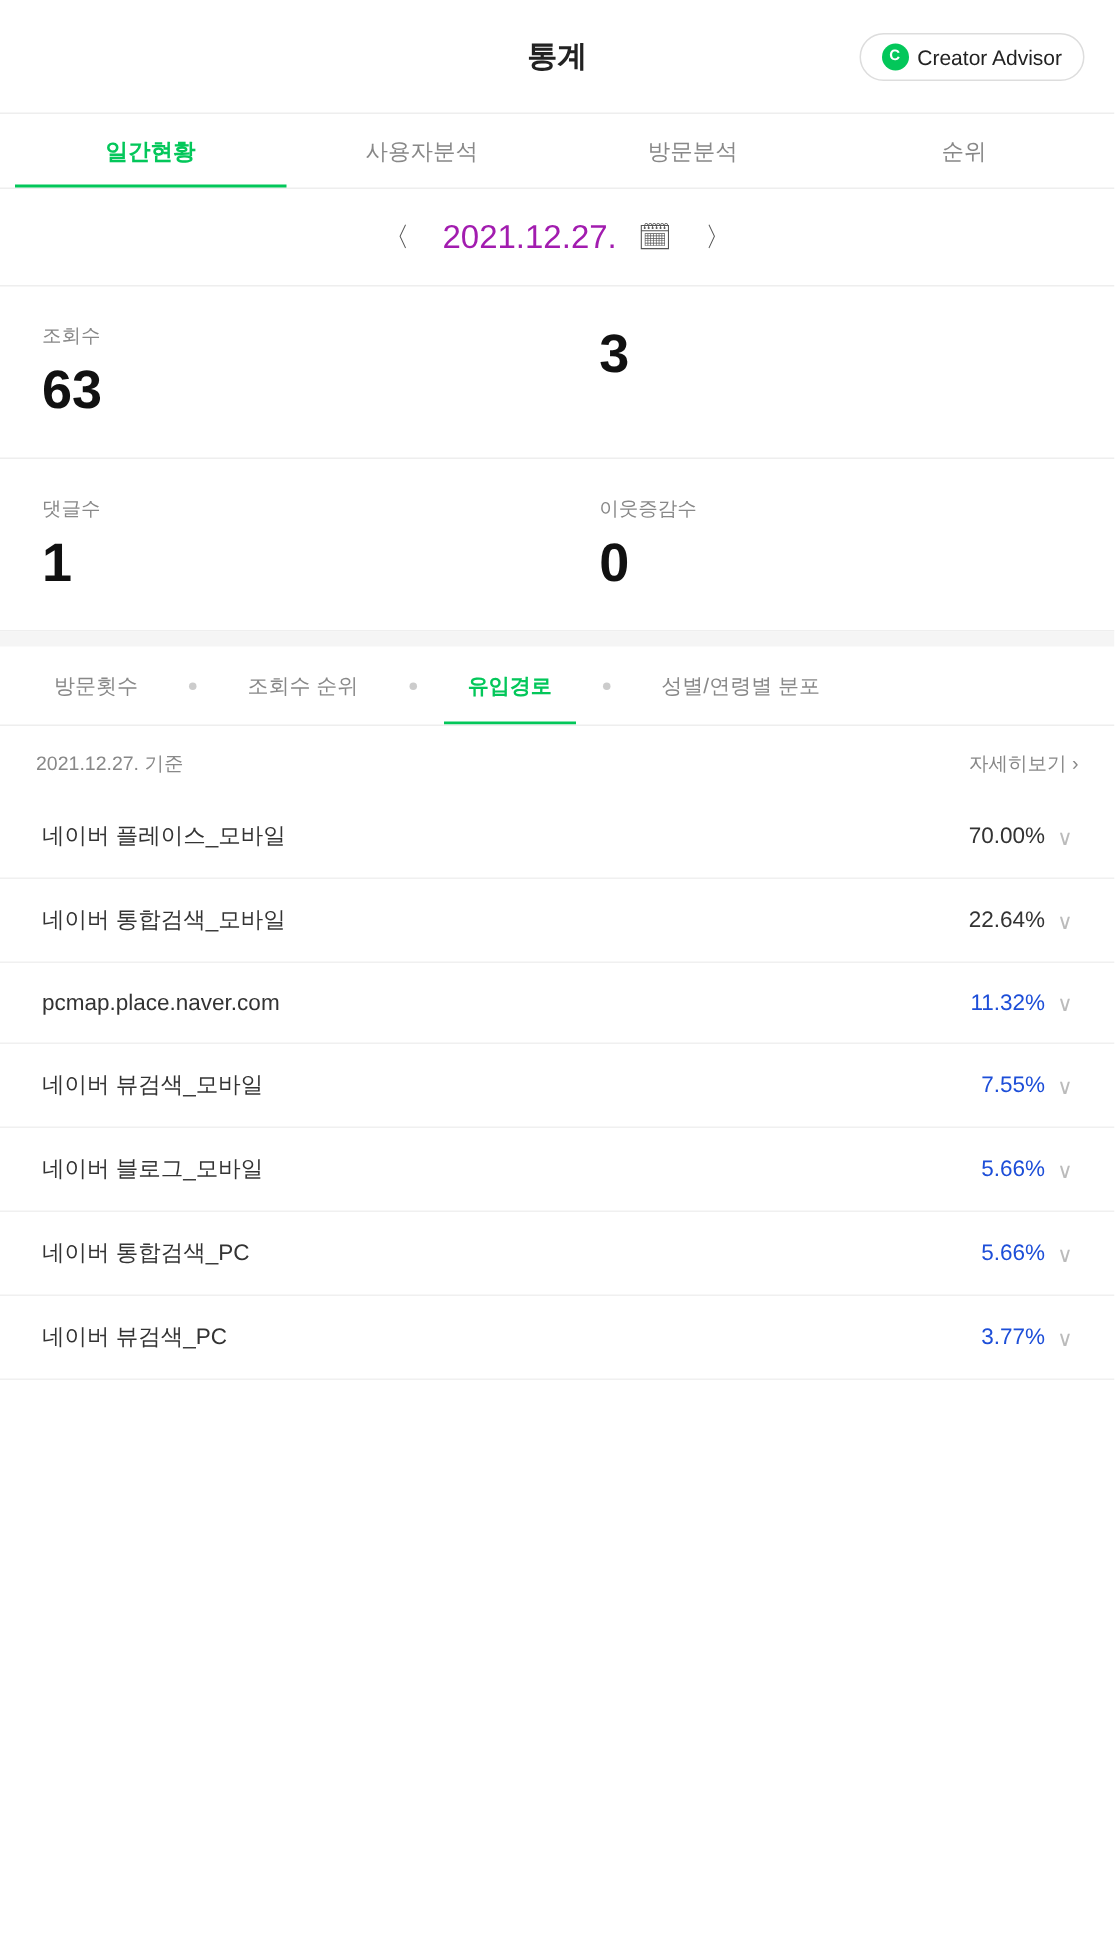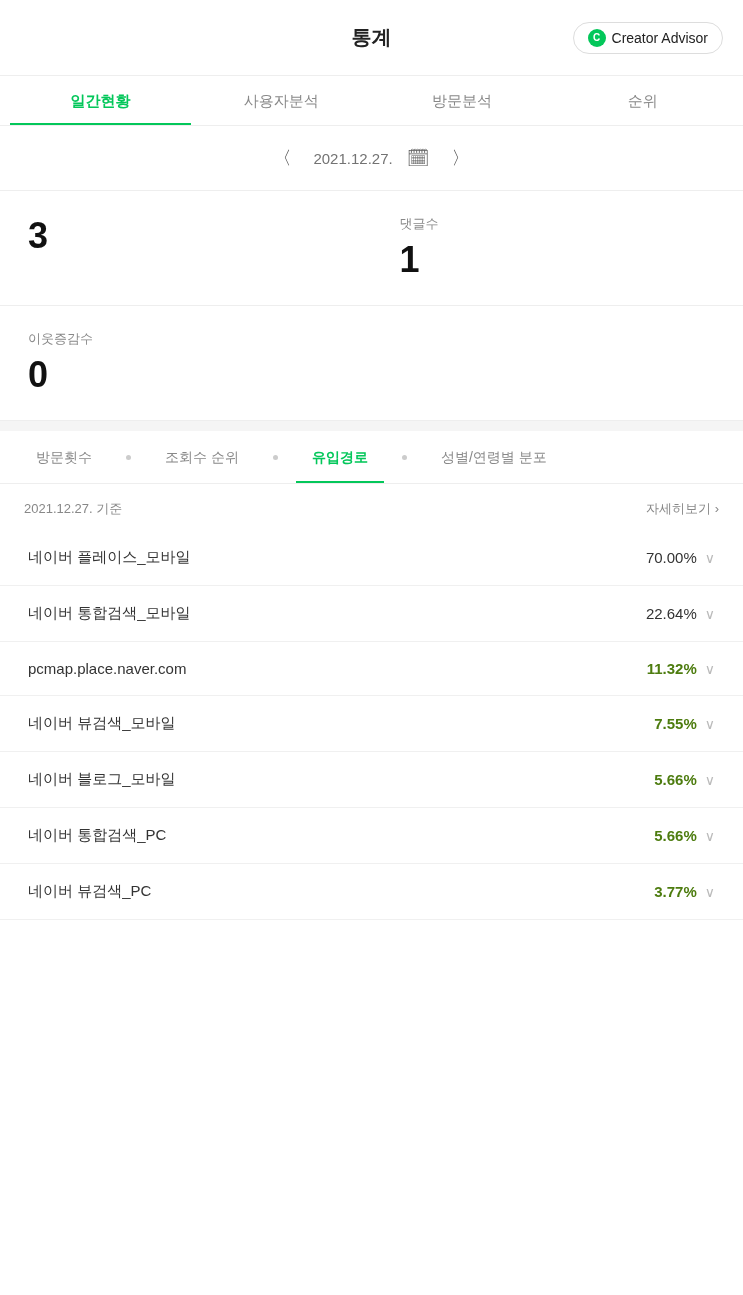--- a/index.html
+++ b/index.html
@@ -91,23 +91,23 @@
       padding: 18px 20px;
       border-bottom: 1px solid #eee;
     }
     .date-arrow {
       font-size: 18px;
       color: #555;
       cursor: pointer;
       padding: 2px 8px;
     }
     .date-text {
-      font-size: 15px;
+      font-size: 22px;
       font-weight: 500;
-      color: #737373;
+      color: #a21caf;
     }
     .date-calendar-icon {
       font-size: 18px;
       color: #555;
       cursor: pointer;
     }
 
     
     .stats-grid {
       display: grid;
@@ -213,22 +213,21 @@
       font-size: 15px;
       color: #333;
     }
     .list-item-right {
       display: flex;
       align-items: center;
       gap: 8px;
     }
     .list-item-value {
       font-size: 15px;
-      color: #4d7c0f;
-      font-weight: bold;
+      color: #1d4ed8;
     }
     .list-item-value.strong {
       color: #333;
       font-weight: 500;
     }
     .chevron-down {
       color: #bbb;
       font-size: 14px;
     }
   </style>
@@ -251,20 +250,24 @@
 </div>
 
 <div class="date-nav">
   <span class="date-arrow">〈</span>
   <span class="date-text">2021.12.27.</span>
   <span class="date-calendar-icon">🗓</span>
   <span class="date-arrow">〉</span>
 </div>
 
 <div class="stats-grid">
+  <div class="stat-item">
+    <div class="stat-label">조회수</div>
+    <div class="stat-value">63</div>
+  </div>
   <div class="stat-item">
     <div class="stat-value">3</div>
   </div>
   <div class="stat-item">
     <div class="stat-label">댓글수</div>
     <div class="stat-value">1</div>
   </div>
   <div class="stat-item">
     <div class="stat-label">이웃증감수</div>
     <div class="stat-value">0</div>

